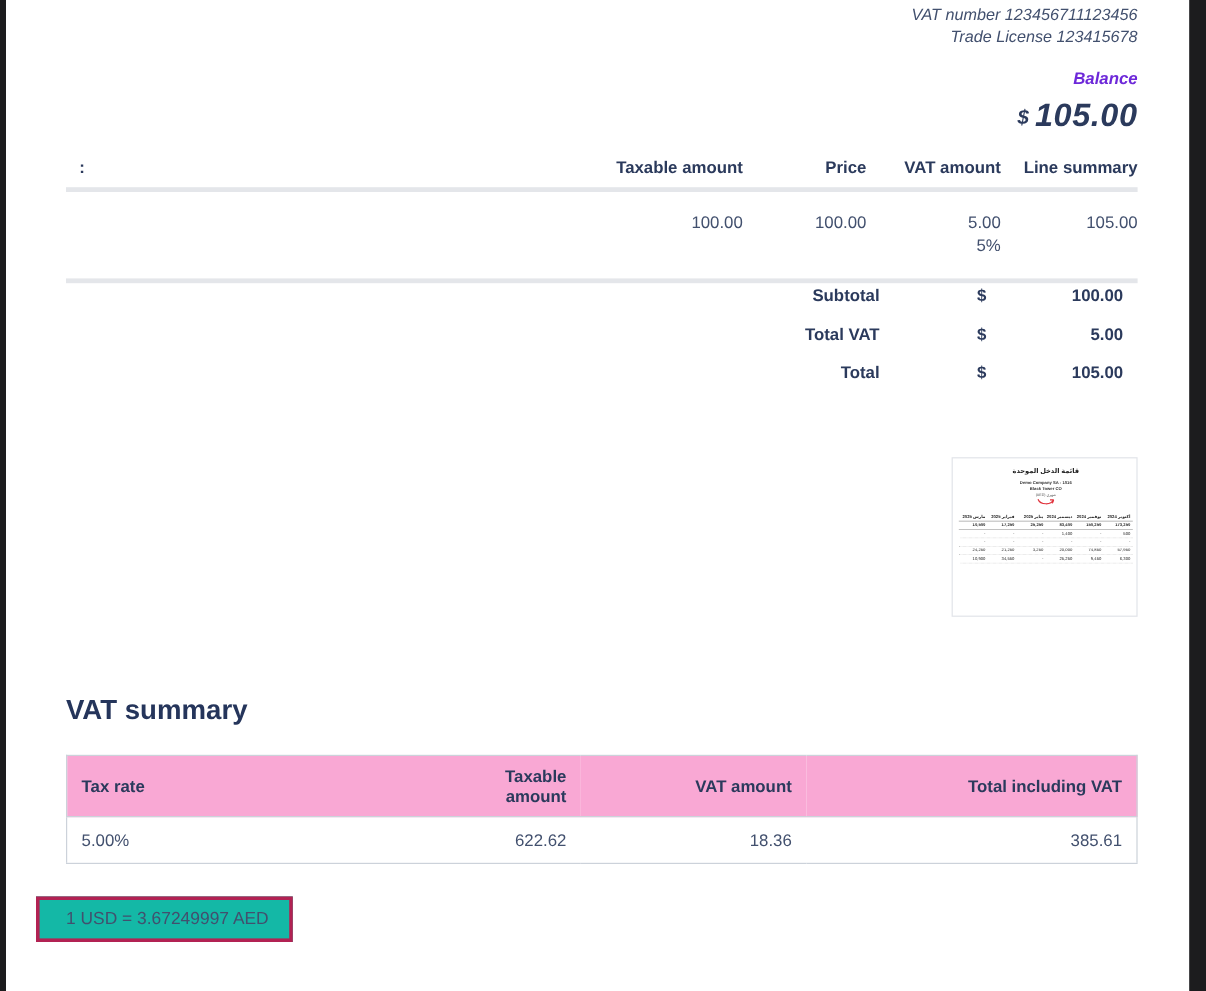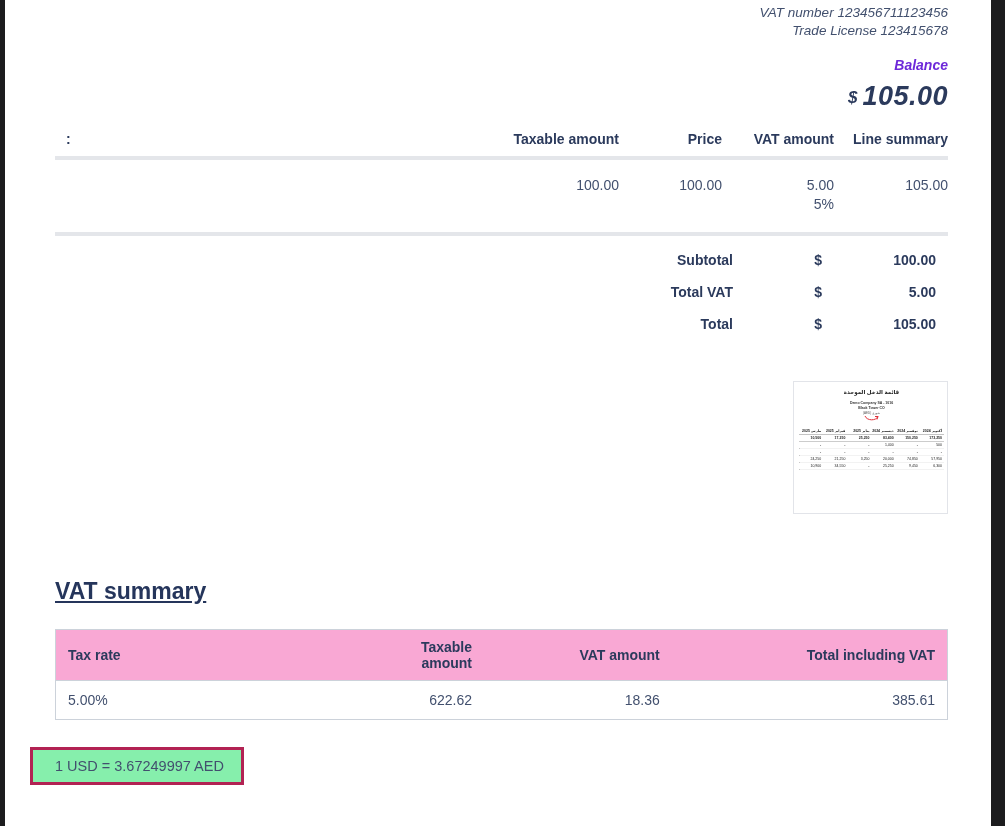--- a/index.html
+++ b/index.html
@@ -27,21 +27,21 @@
   .col-taxable { width:150px; text-align:right; }
   .col-price   { width:103px; text-align:right; }
   .col-vat     { width:112px; text-align:right; }
   .col-line    { width:114px; text-align:right; }
   .grey-bar { height:4px; background:#e4e6ea; margin-top:9px; }
   .items-row { display:flex; font-size:14px; color:#42506e; padding-top:17px; line-height:17px; }
   .vat-cell-rate { display:block; margin-top:2px; }
   .grey-bar-2 { height:4px; background:#e4e6ea; margin-top:19px; }
 
   
-  .totals { position:absolute; left:55px; top:244px; width:881px; color:#2b3a5c; }
+  .totals { position:absolute; left:55px; top:230px; width:881px; color:#2b3a5c; }
   .totals-row { display:flex; align-items:center; height:32px; font-size:14px; font-weight:bold; }
   .totals-label { flex:1; text-align:right; }
   .totals-cur { width:89px; text-align:right; }
   .totals-amt { width:114px; text-align:right; }
 
   
   .thumb {
     position:absolute; left:793px; top:381px; width:155px; height:133px;
     background:#ffffff; border:1px solid #e2e4e9; overflow:hidden;
   }
@@ -50,41 +50,41 @@
   .tn-co { text-align:center; font-size:7px; font-weight:bold; color:#333; margin-top:10px; line-height:9px; }
   .tn-sub { text-align:center; font-size:6px; color:#555; margin-top:2px; }
   .tn-arrow { display:block; margin:0 auto; }
   .tn-table { margin-top:10px; font-size:7px; color:#222; }
   .tn-row { display:flex; border-bottom:1px dotted #c9c9c9; padding:3px 0; }
   .tn-cell { flex:1; text-align:right; padding-right:4px; white-space:nowrap; overflow:hidden; }
   .tn-head { font-weight:bold; border-bottom:1px solid #888; direction:ltr; }
   .tn-bold { font-weight:bold; border-bottom:1px solid #999; }
 
   
-  .vat-title { position:absolute; left:55px; top:578px; font-size:23px; font-weight:bold; color:#25355b;text-decoration:underline; }
+  .vat-title { position:absolute; left:55px; top:578px; font-size:23px; font-weight:bold; color:#25355b; }
   .vat-table {
     position:absolute; left:55px; top:629px; width:893px;
     border:1px solid #ccd2da; border-collapse:collapse; font-size:14px;
   }
   .vat-table th {
     background:#f9a8d4; color:#2b3a5c; font-weight:bold; text-align:right;
     padding:9px 12px; border-bottom:1px solid #ccd2da; font-size:14px;
   }
   .vat-table th:first-child { text-align:left; }
   .vat-table td { padding:11px 12px; text-align:right; color:#42506e; border-bottom:1px solid #ccd2da; }
   .vat-table td:first-child { text-align:left; }
   .vat-table tr.total-row td { font-weight:bold; color:#2b3a5c; border-bottom:none; }
   .vat-table col.c1 { width:300px; } .vat-table col.c2 { width:129px; }
   .vat-table col.c3 { width:188px; } .vat-table col.c4 { width:276px; }
 
   
   .exchange {
     position:absolute; left:30px; top:747px; width:214px; height:38px;
     border:3px solid #b22253; display:flex; align-items:center;
-    font-size:14.5px; color:#42506e; padding-left:22px; background:#86efac;
+    font-size:14.5px; color:#42506e; padding-left:22px; background:#14b8a6;
   }
 </style>
 </head>
 <body>
 
 <div class="page">
   <div class="frame-left"></div>
   <div class="frame-right"></div>
 
   <div class="top-right">

